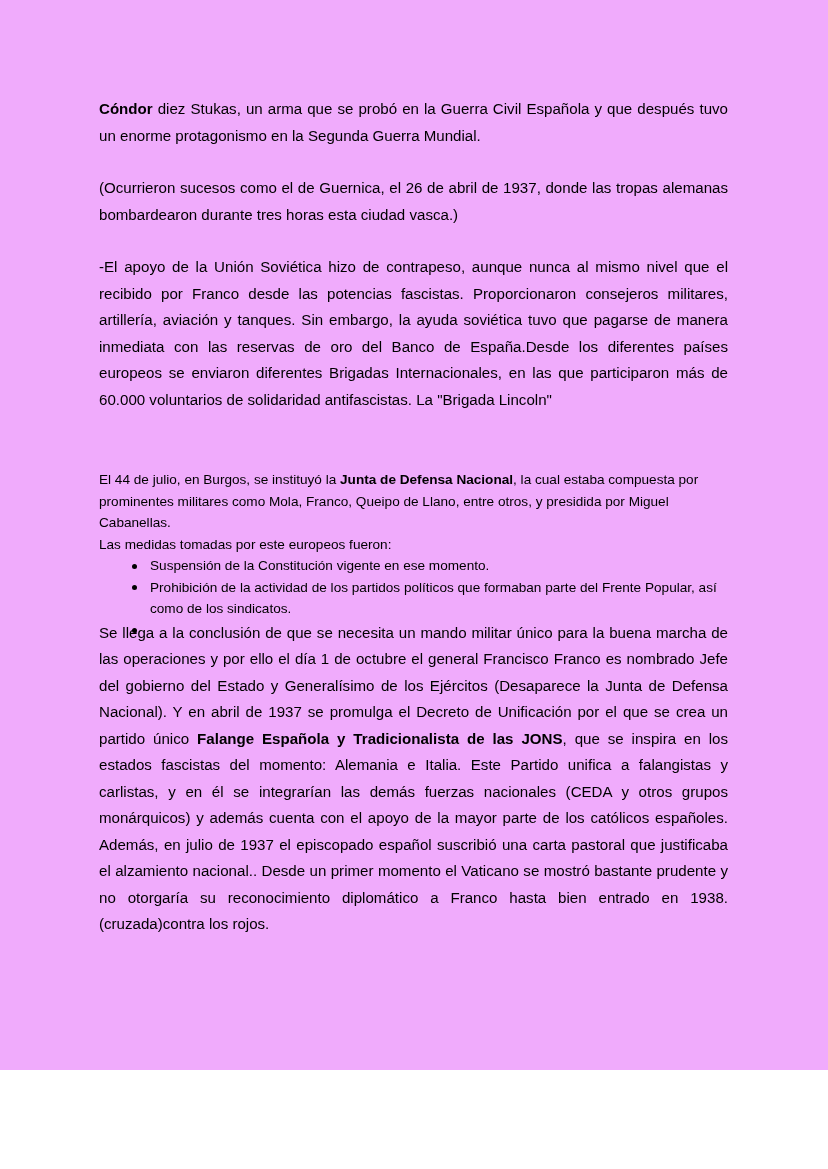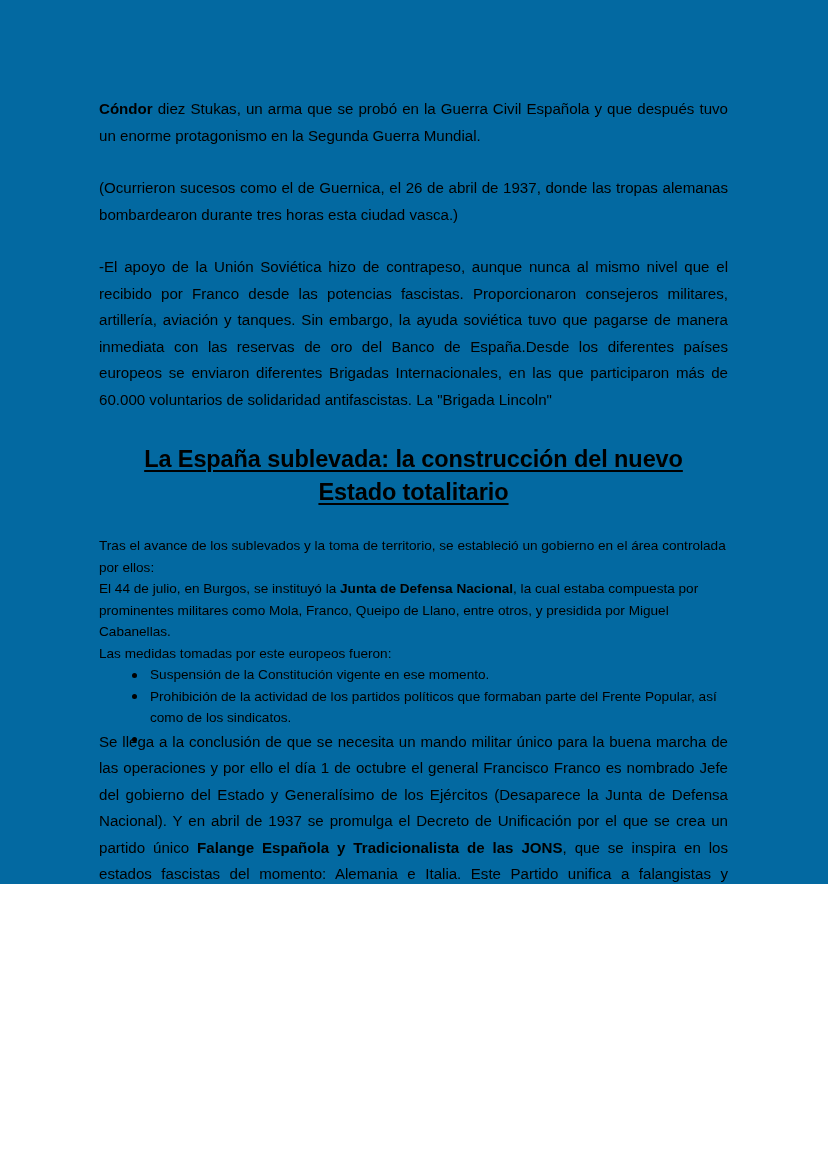--- a/index.html
+++ b/index.html
@@ -9,23 +9,23 @@
     background: #ffffff;
   }
   body {
     font-family: "Liberation Sans", sans-serif;
     color: #000000;
     -webkit-font-smoothing: antialiased;
   }
   .page {
     position: relative;
     width: 828px;
-    height: 884px;
+    height: 1070px;
     margin: 0 auto;
-    background: #0369a1;
+    background: #f0abfc;
     overflow: hidden;
     box-sizing: border-box;
   }
   .content {
     position: absolute;
     left: 99px;
     top: 96px;
     width: 629px;
   }
 
@@ -120,29 +120,24 @@
     <div class="gap-sm"></div>
 
     <p class="para">(Ocurrieron sucesos como el de Guernica, el 26 de abril de 1937, donde las tropas alemanas bombardearon durante tres horas esta ciudad vasca.)</p>
 
     <div class="gap-sm"></div>
 
     <p class="para">-El apoyo de la Unión Soviética hizo de contrapeso, aunque nunca al mismo nivel que el recibido por Franco desde las potencias fascistas. Proporcionaron consejeros militares, artillería, aviación y tanques. Sin embargo, la ayuda soviética tuvo que pagarse de manera inmediata con las reservas de oro del Banco de España.Desde los diferentes países europeos se enviaron diferentes Brigadas Internacionales, en las que participaron más de 60.000 voluntarios de solidaridad antifascistas. La "Brigada Lincoln"</p>
 
     <div class="gap-md"></div>
 
-    <h1 class="doc-heading">
-      <span class="u">La España sublevada: la construcción del nuevo</span><br>
-      <span class="u">Estado totalitario</span>
-    </h1>
 
     <div style="height:26px"></div>
 
     <div class="small-block">
-      <p>Tras el avance de los sublevados y la toma de territorio, se estableció un gobierno en el área controlada por ellos:</p>
       <p><span>El 44 de julio, en Burgos, se instituyó la </span><b>Junta de Defensa Nacional</b><span>, la cual estaba compuesta por prominentes militares como Mola, Franco, Queipo de Llano, entre otros, y presidida por Miguel Cabanellas.</span></p>
       <p>Las medidas tomadas por este europeos fueron:</p>
       <ul class="bullets">
         <li><span class="dot"></span><span>Suspensión de la Constitución vigente en ese momento.</span></li>
         <li><span class="dot"></span><span>Prohibición de la actividad de los partidos políticos que formaban parte del Frente Popular, así como de los sindicatos.</span></li>
         <li><span class="dot"></span></li>
       </ul>
     </div>
 
     <p class="para"><span>Se llega a la conclusión de que se necesita un mando militar único para la buena marcha de las operaciones y por ello el día 1 de octubre el general Francisco Franco es nombrado Jefe del gobierno del Estado y Generalísimo de los Ejércitos (Desaparece la Junta de Defensa Nacional). Y en abril de 1937 se promulga el Decreto de Unificación por el que se crea un partido único </span><b>Falange Española y Tradicionalista de las JONS</b><span>, que se inspira en los estados fascistas del momento: Alemania e Italia. Este Partido unifica a falangistas y carlistas, y en él se integrarían las demás fuerzas nacionales (CEDA y otros grupos monárquicos) y además cuenta con el apoyo de la mayor parte de los católicos españoles. Además, en julio de 1937 el episcopado español suscribió una carta pastoral que justificaba el alzamiento nacional.. Desde un primer momento el Vaticano se mostró bastante prudente y no otorgaría su reconocimiento diplomático a Franco hasta bien entrado en 1938. (cruzada)contra los rojos.</span></p>

